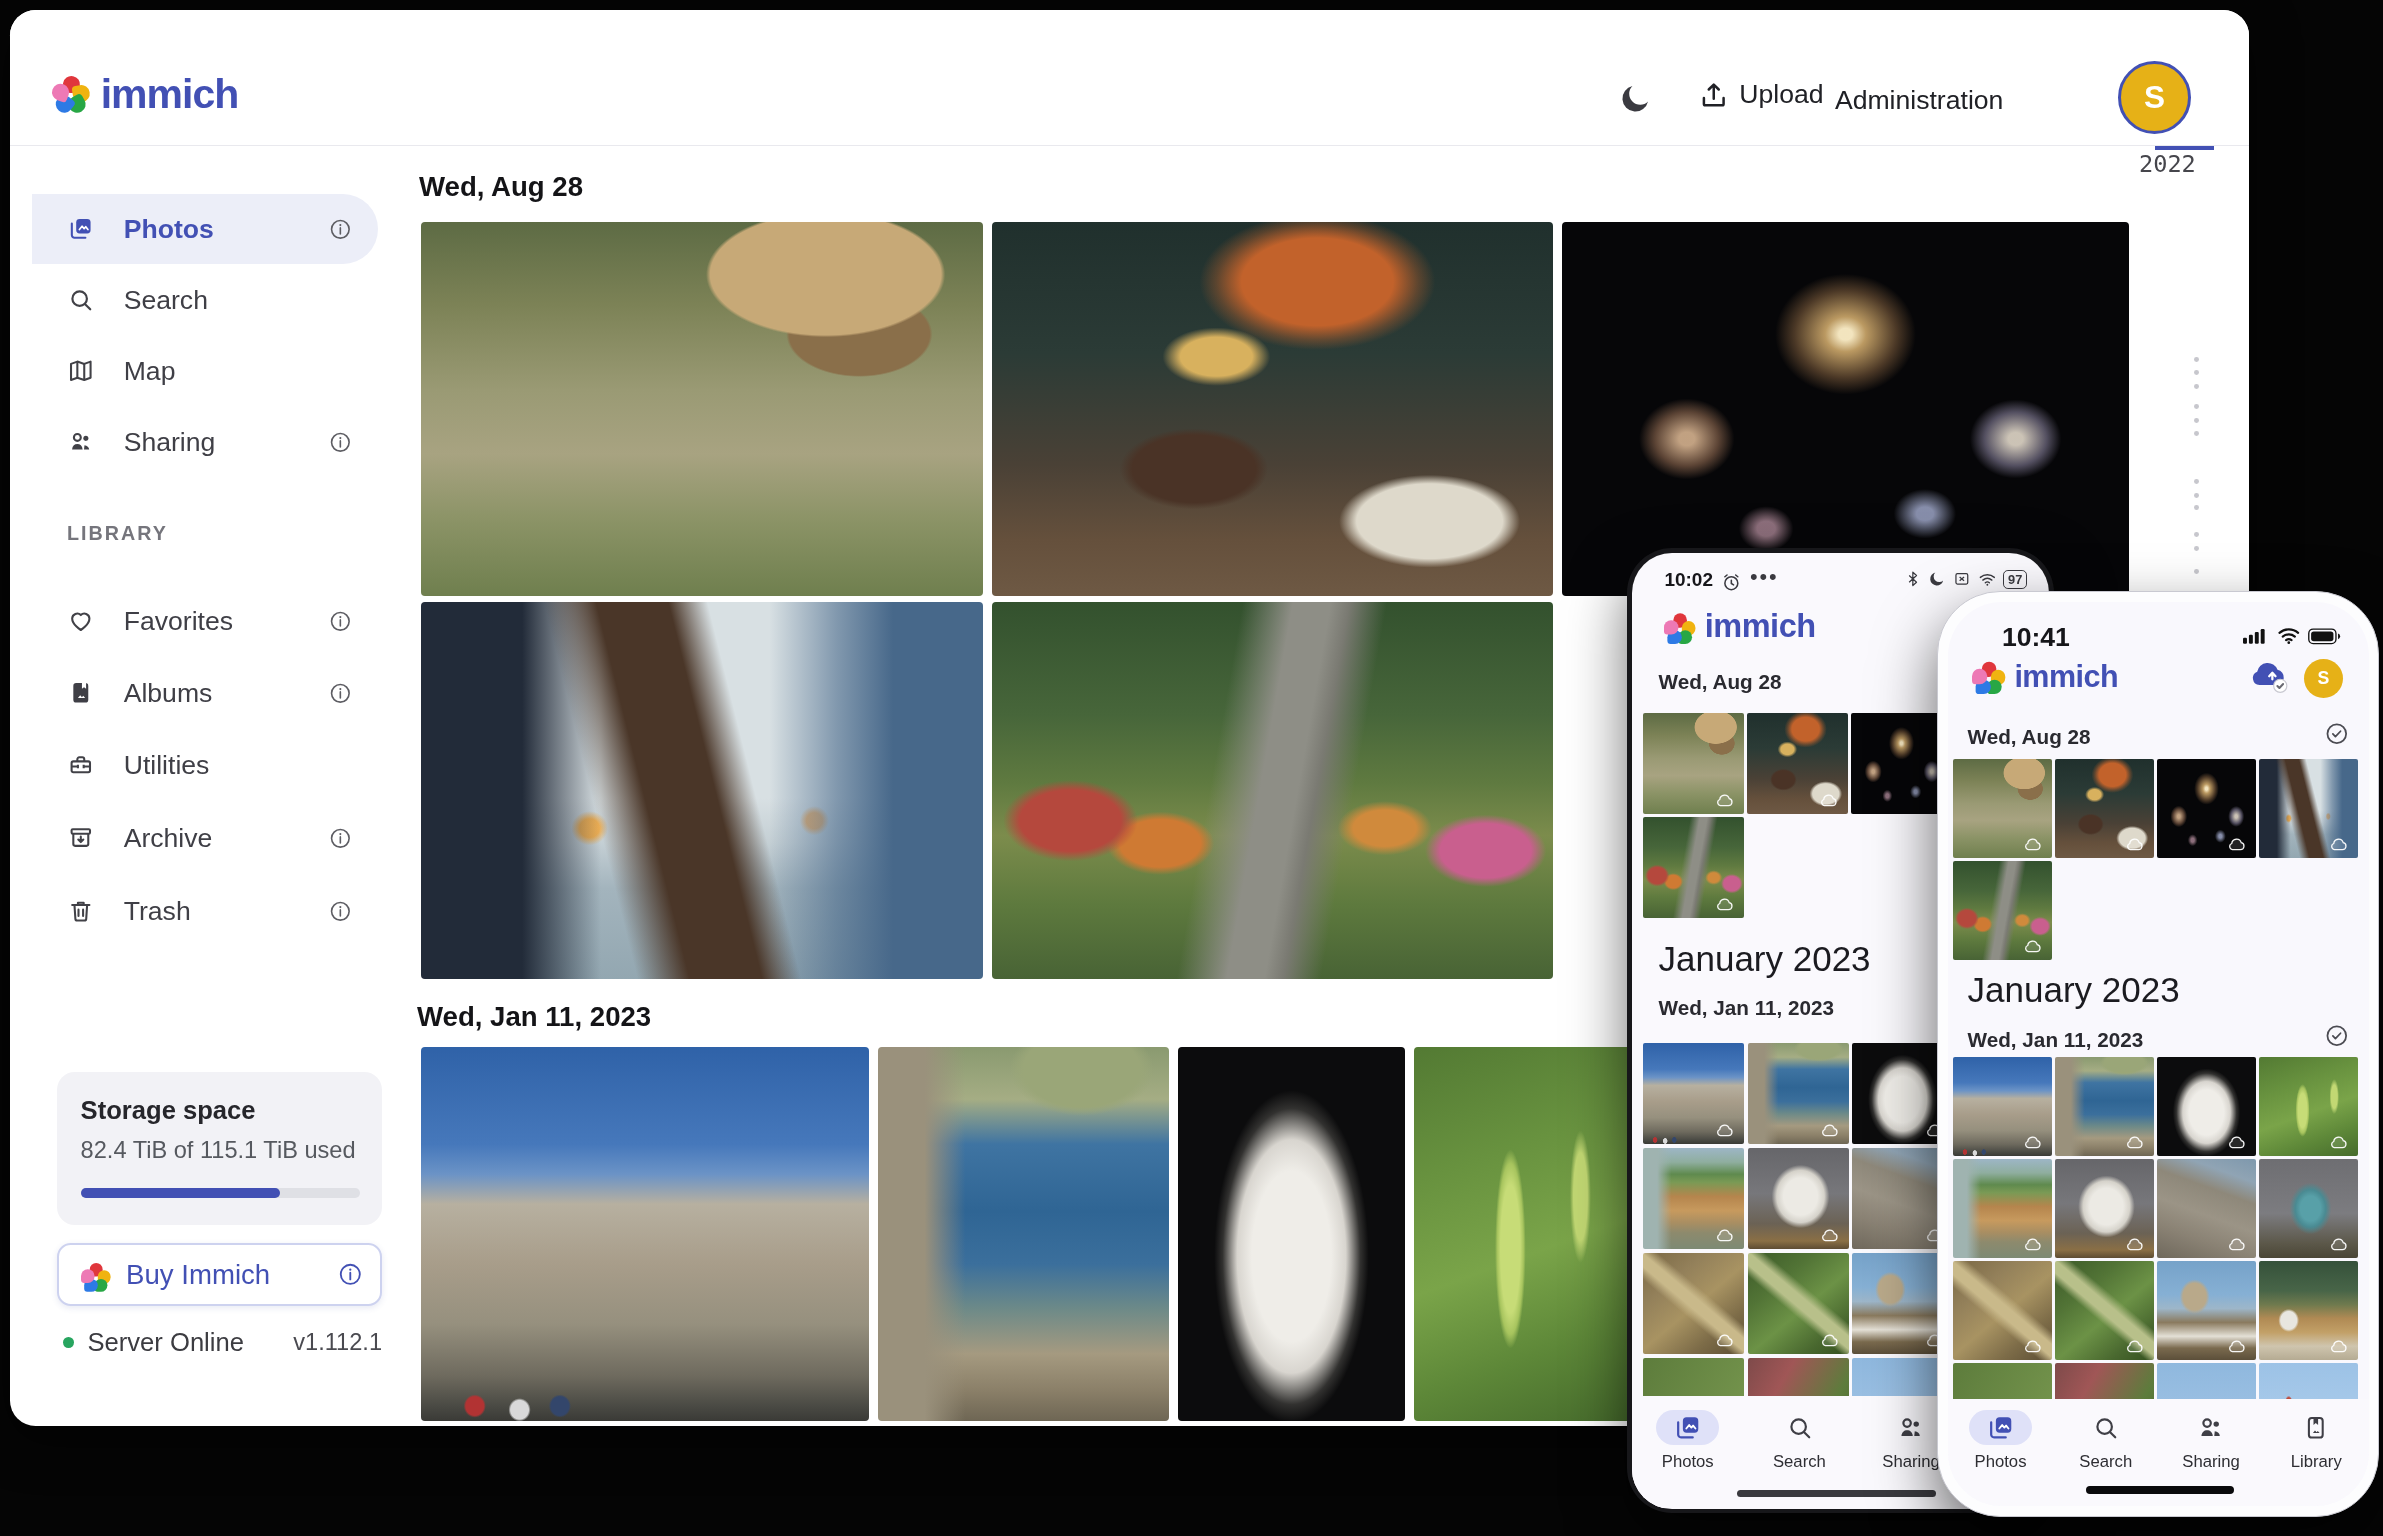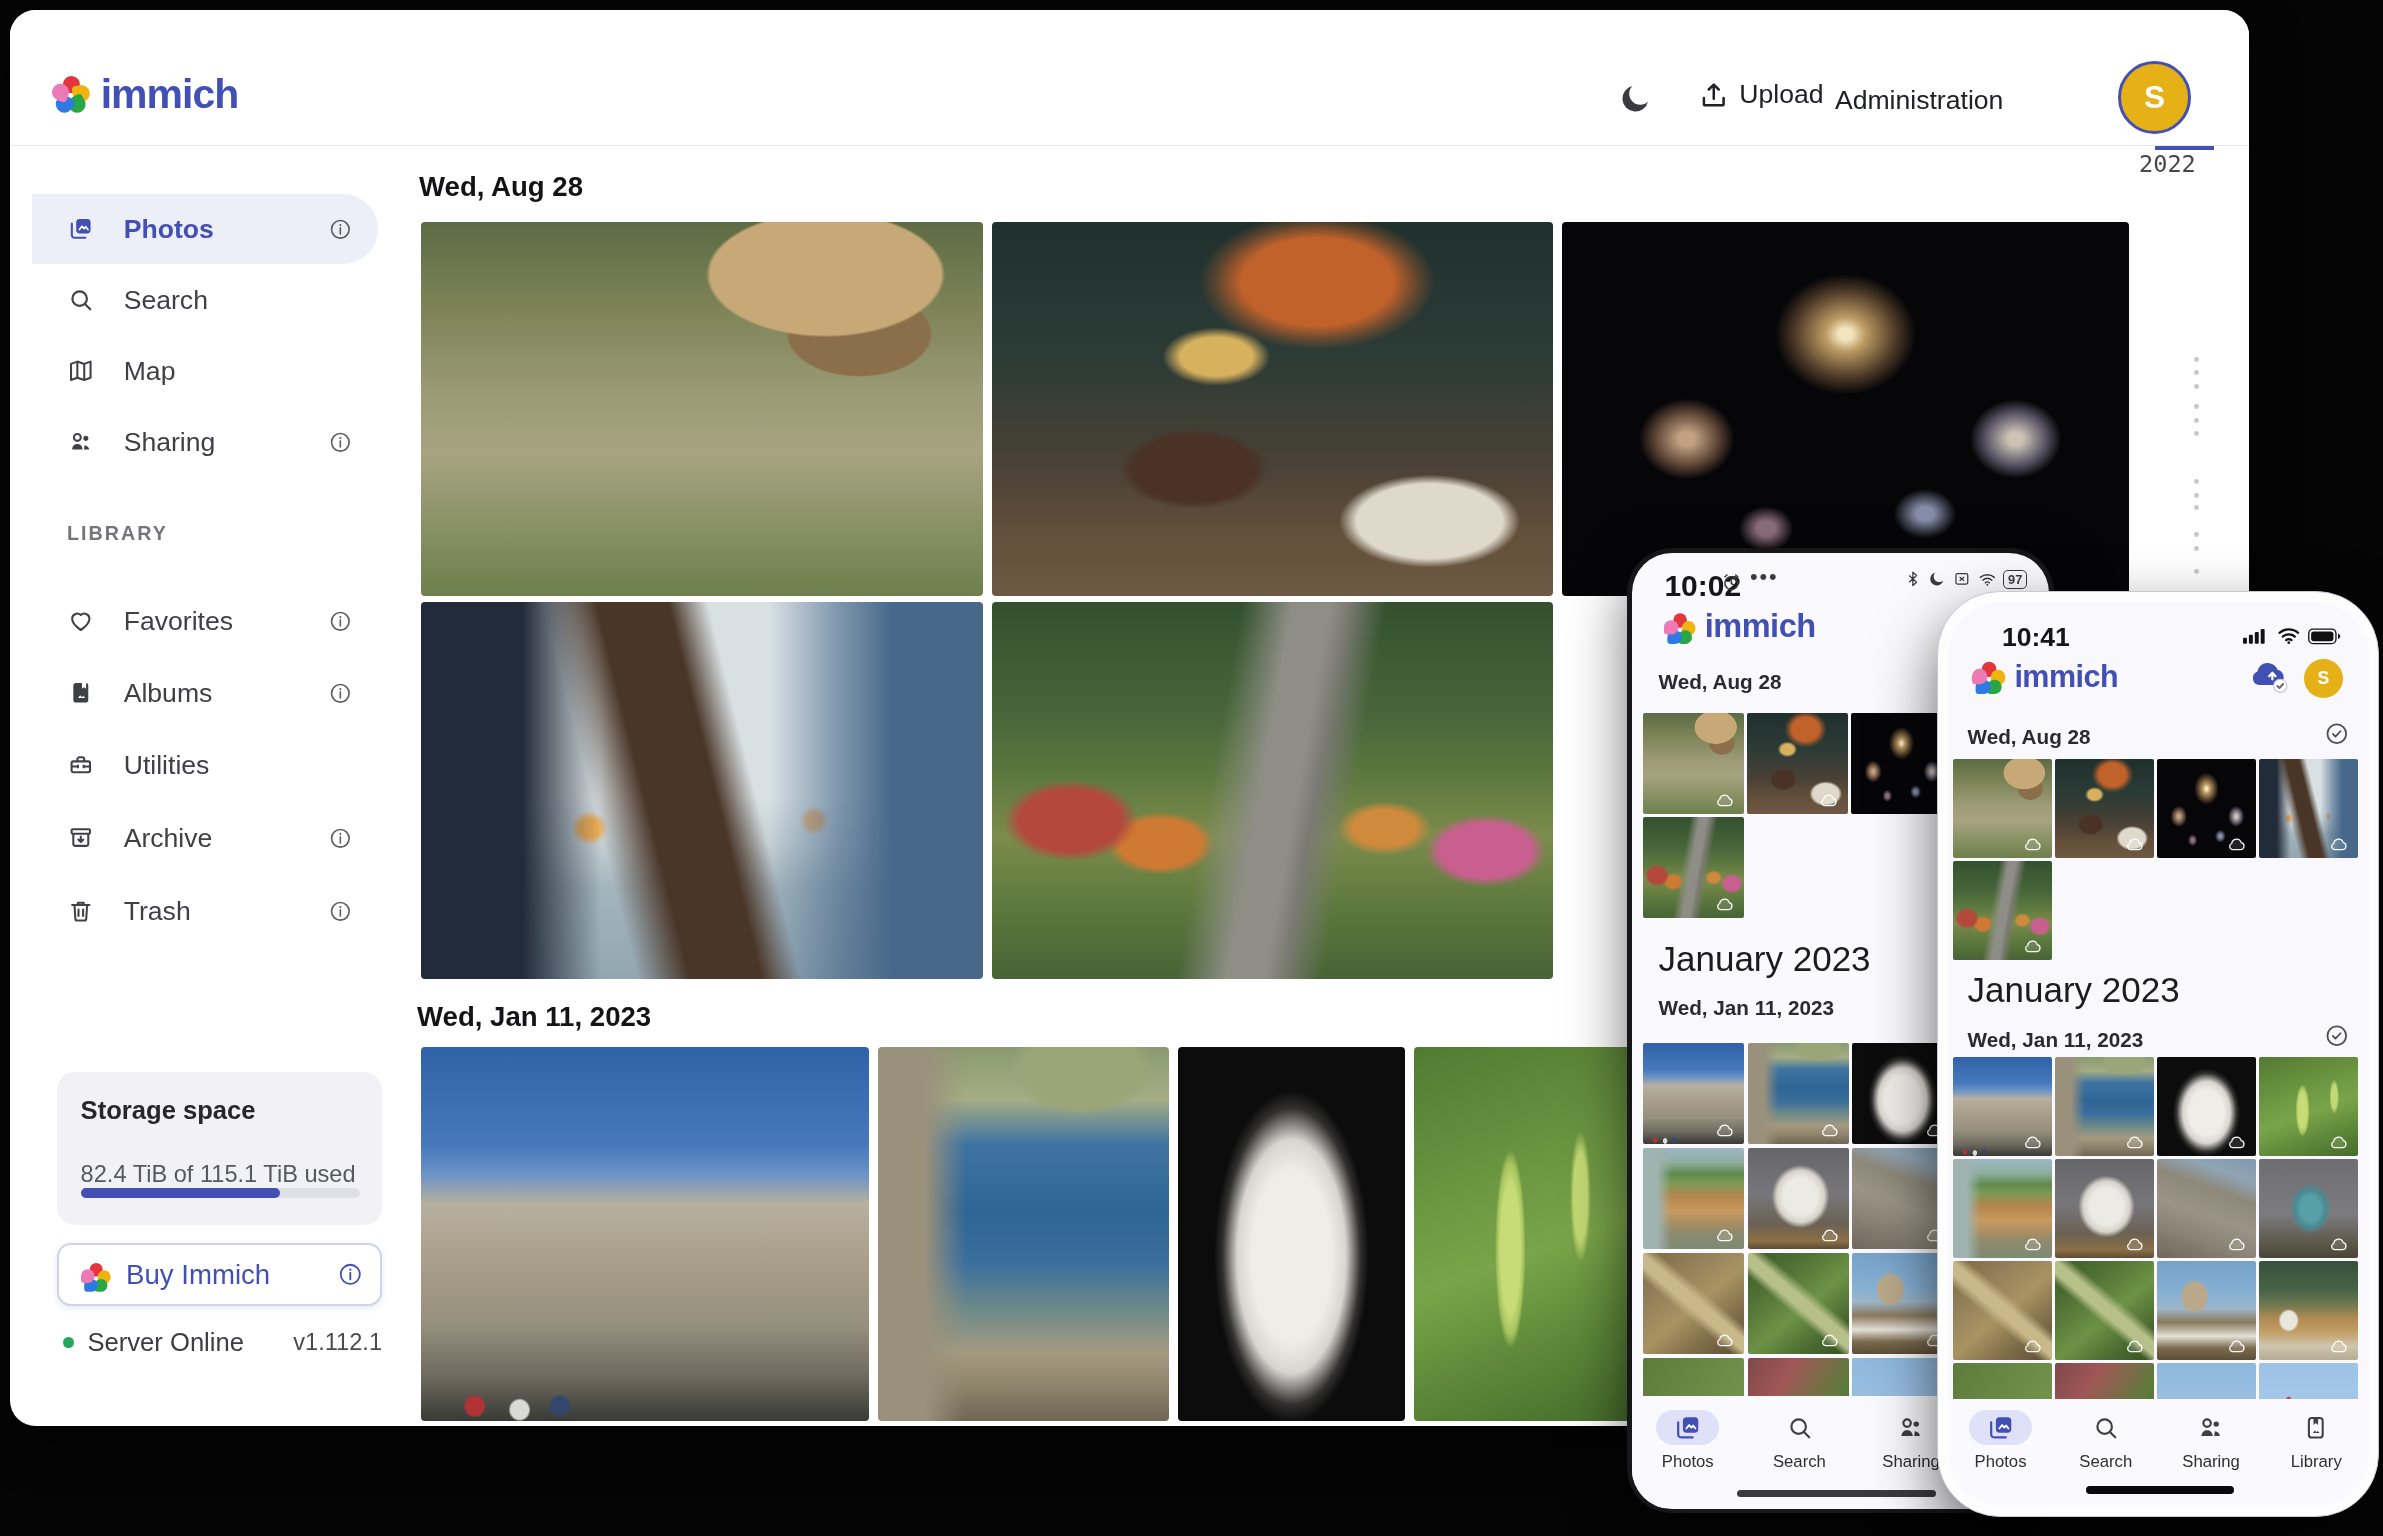--- a/index.html
+++ b/index.html
@@ -28,21 +28,21 @@
   
   .sb-row{position:absolute;left:31.5px;width:346px;height:70px;display:flex;align-items:center;cursor:pointer;}
   .sb-row .ic{margin-left:35px;width:27.6px;height:27.6px;color:#414147;flex:none;}
   .sb-row .lbl{margin-left:29.6px;font-size:26.6px;font-weight:500;color:#3f3f46;flex:1;}
   .sb-row .info{width:22.7px;height:22.7px;color:#5d5d63;margin-right:25.6px;flex:none;}
   .sb-row.active{background:#eceef8;border-radius:0 39px 39px 0;}
   .sb-row.active .lbl{color:#4250b4;font-weight:700;}
   .sb-cap{position:absolute;left:67px;font-size:19.7px;font-weight:600;letter-spacing:2px;color:#75757c;}
   .storage{position:absolute;left:57px;top:1072px;width:325px;height:153px;background:#f2f2f6;border-radius:17.7px;}
   .storage .t1{position:absolute;left:23.6px;top:23.6px;font-size:25.6px;font-weight:700;color:#26262b;}
-  .storage .t2{position:absolute;left:23.6px;top:65px;font-size:23.6px;color:#56595f;margin-top:24px;}
+  .storage .t2{position:absolute;left:23.6px;top:65px;font-size:23.6px;color:#56595f;}
   .track{position:absolute;left:23.6px;top:116px;width:279px;height:9.9px;border-radius:4.9px;background:#dfe0e5;}
   .fill{height:9.9px;border-radius:4.9px;background:#4250b4;}
   .buybtn{position:absolute;left:57px;top:1243px;width:325px;height:63px;background:#fff;border:2px solid #cdd2ef;
           border-radius:13.8px;box-sizing:border-box;display:flex;align-items:center;cursor:pointer;
           box-shadow:0 2px 5.9px rgba(60,70,160,.12);}
   .buybtn .lbl{font-size:27.6px;font-weight:400;color:#4250b4;margin-left:15.8px;flex:1;}
   .buybtn .info{width:24.6px;height:24.6px;color:#4250b4;margin-right:17.7px;}
   .server{position:absolute;left:57px;top:1328px;width:325px;display:flex;align-items:center;}
   .dot{width:10.8px;height:10.8px;border-radius:50%;background:#27a55f;margin-left:5.9px;}
   .server .st{font-size:25.6px;color:#3c3c41;margin-left:13.8px;flex:1;}
@@ -345,21 +345,21 @@
         <span class="tick" style="top: 493px;"></span>
         <span class="tick" style="top: 505px;"></span>
         <span class="tick" style="top: 532px;"></span>
         <span class="tick" style="top: 546px;"></span>
         <span class="tick" style="top: 569px;"></span>
       </div>
   </div>
 
   <div class="phone1">
     <div class="p1screen">
-      <div class="ptime" style="left:32.5px;top:15.8px;font-size:30px">10:02</div>
+      <div class="ptime" style="left:32.5px;top:15.8px;font-size:19px">10:02</div>
       <span class="abs" style="left:89px;top:18.7px">
           <svg viewBox="0 0 24 24" width="20.7" height="20.7" fill="none" stroke="#3a3a40" stroke-width="1.8" stroke-linecap="round">
             <circle cx="12" cy="13" r="7.5"></circle>
             <path d="M12 9.5v3.8l2.6 1.6M4.5 5.5L7 3.5M19.5 5.5L17 3.5"></path>
           </svg>
         </span>
       <span class="abs" style="left:118px;top:10.8px;font-size:21.7px;color:#3a3a40;letter-spacing:2px">•••</span>
       <div class="abs" style="right:21.7px;top:16.7px;display:flex;align-items:center;gap:6.9px">
         <span>
             <svg viewBox="0 0 24 24" width="17.7" height="17.7" fill="none" stroke="#3a3a40" stroke-width="1.7" stroke-linejoin="round">

